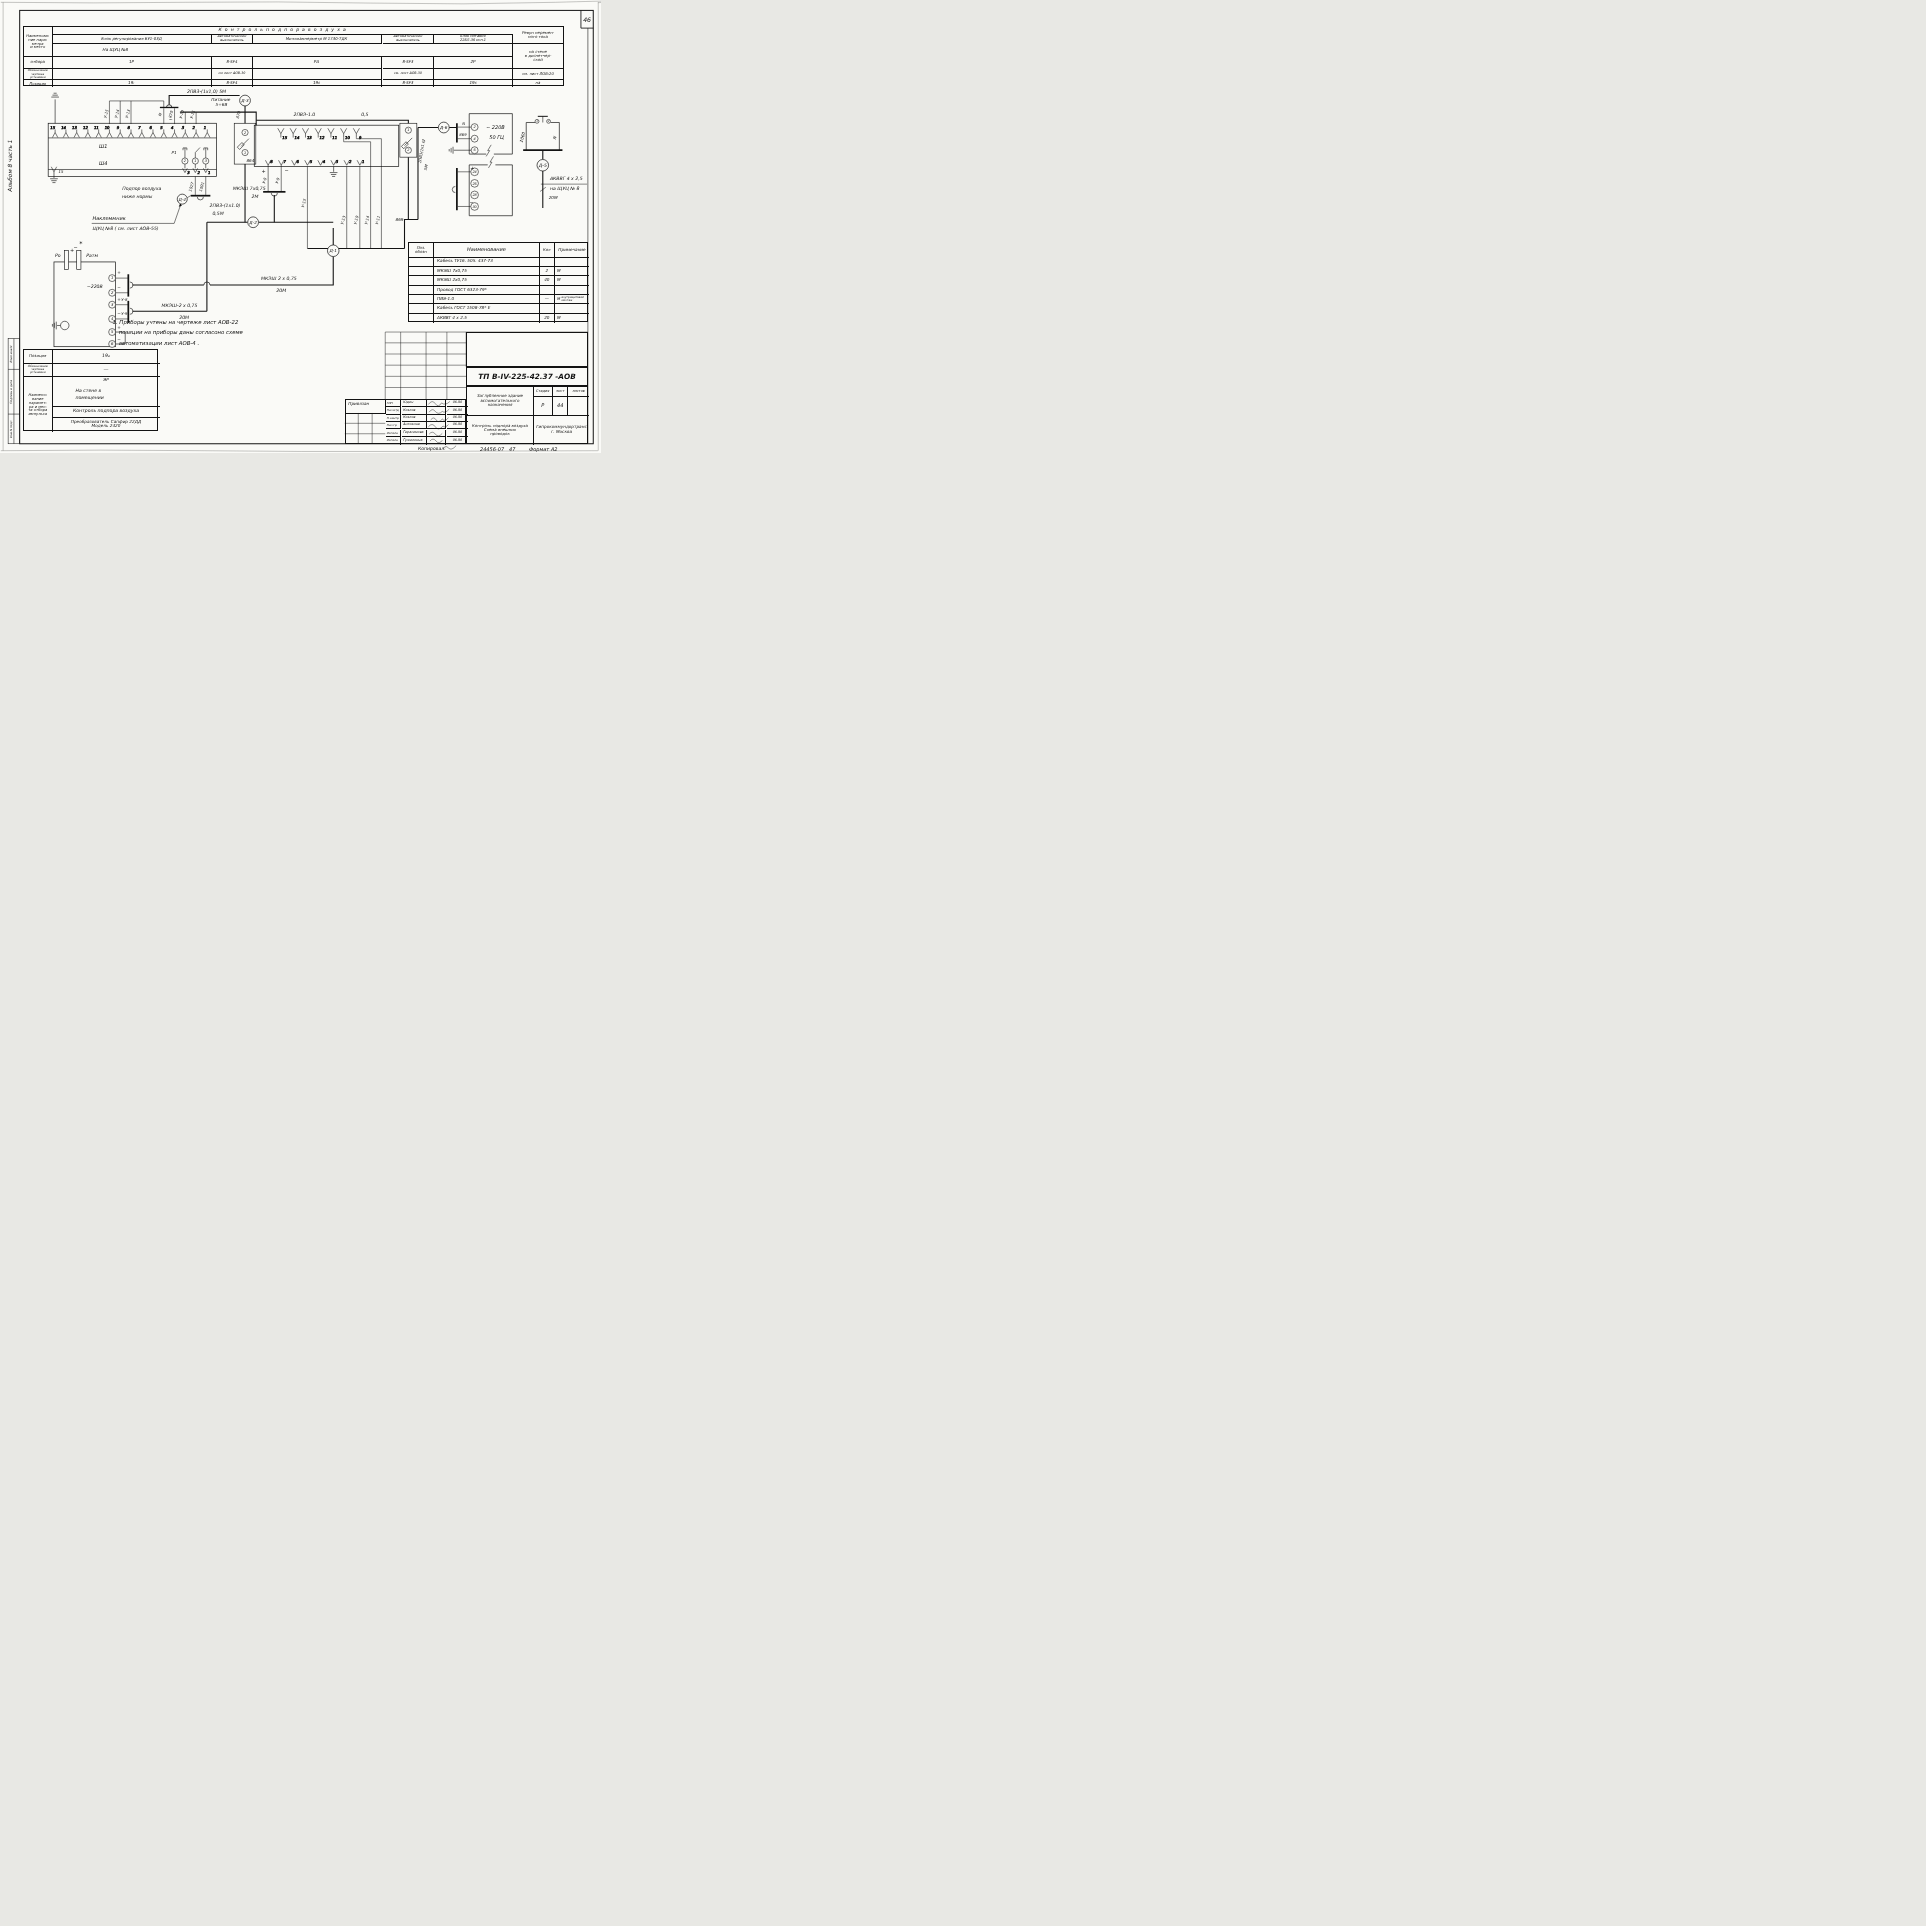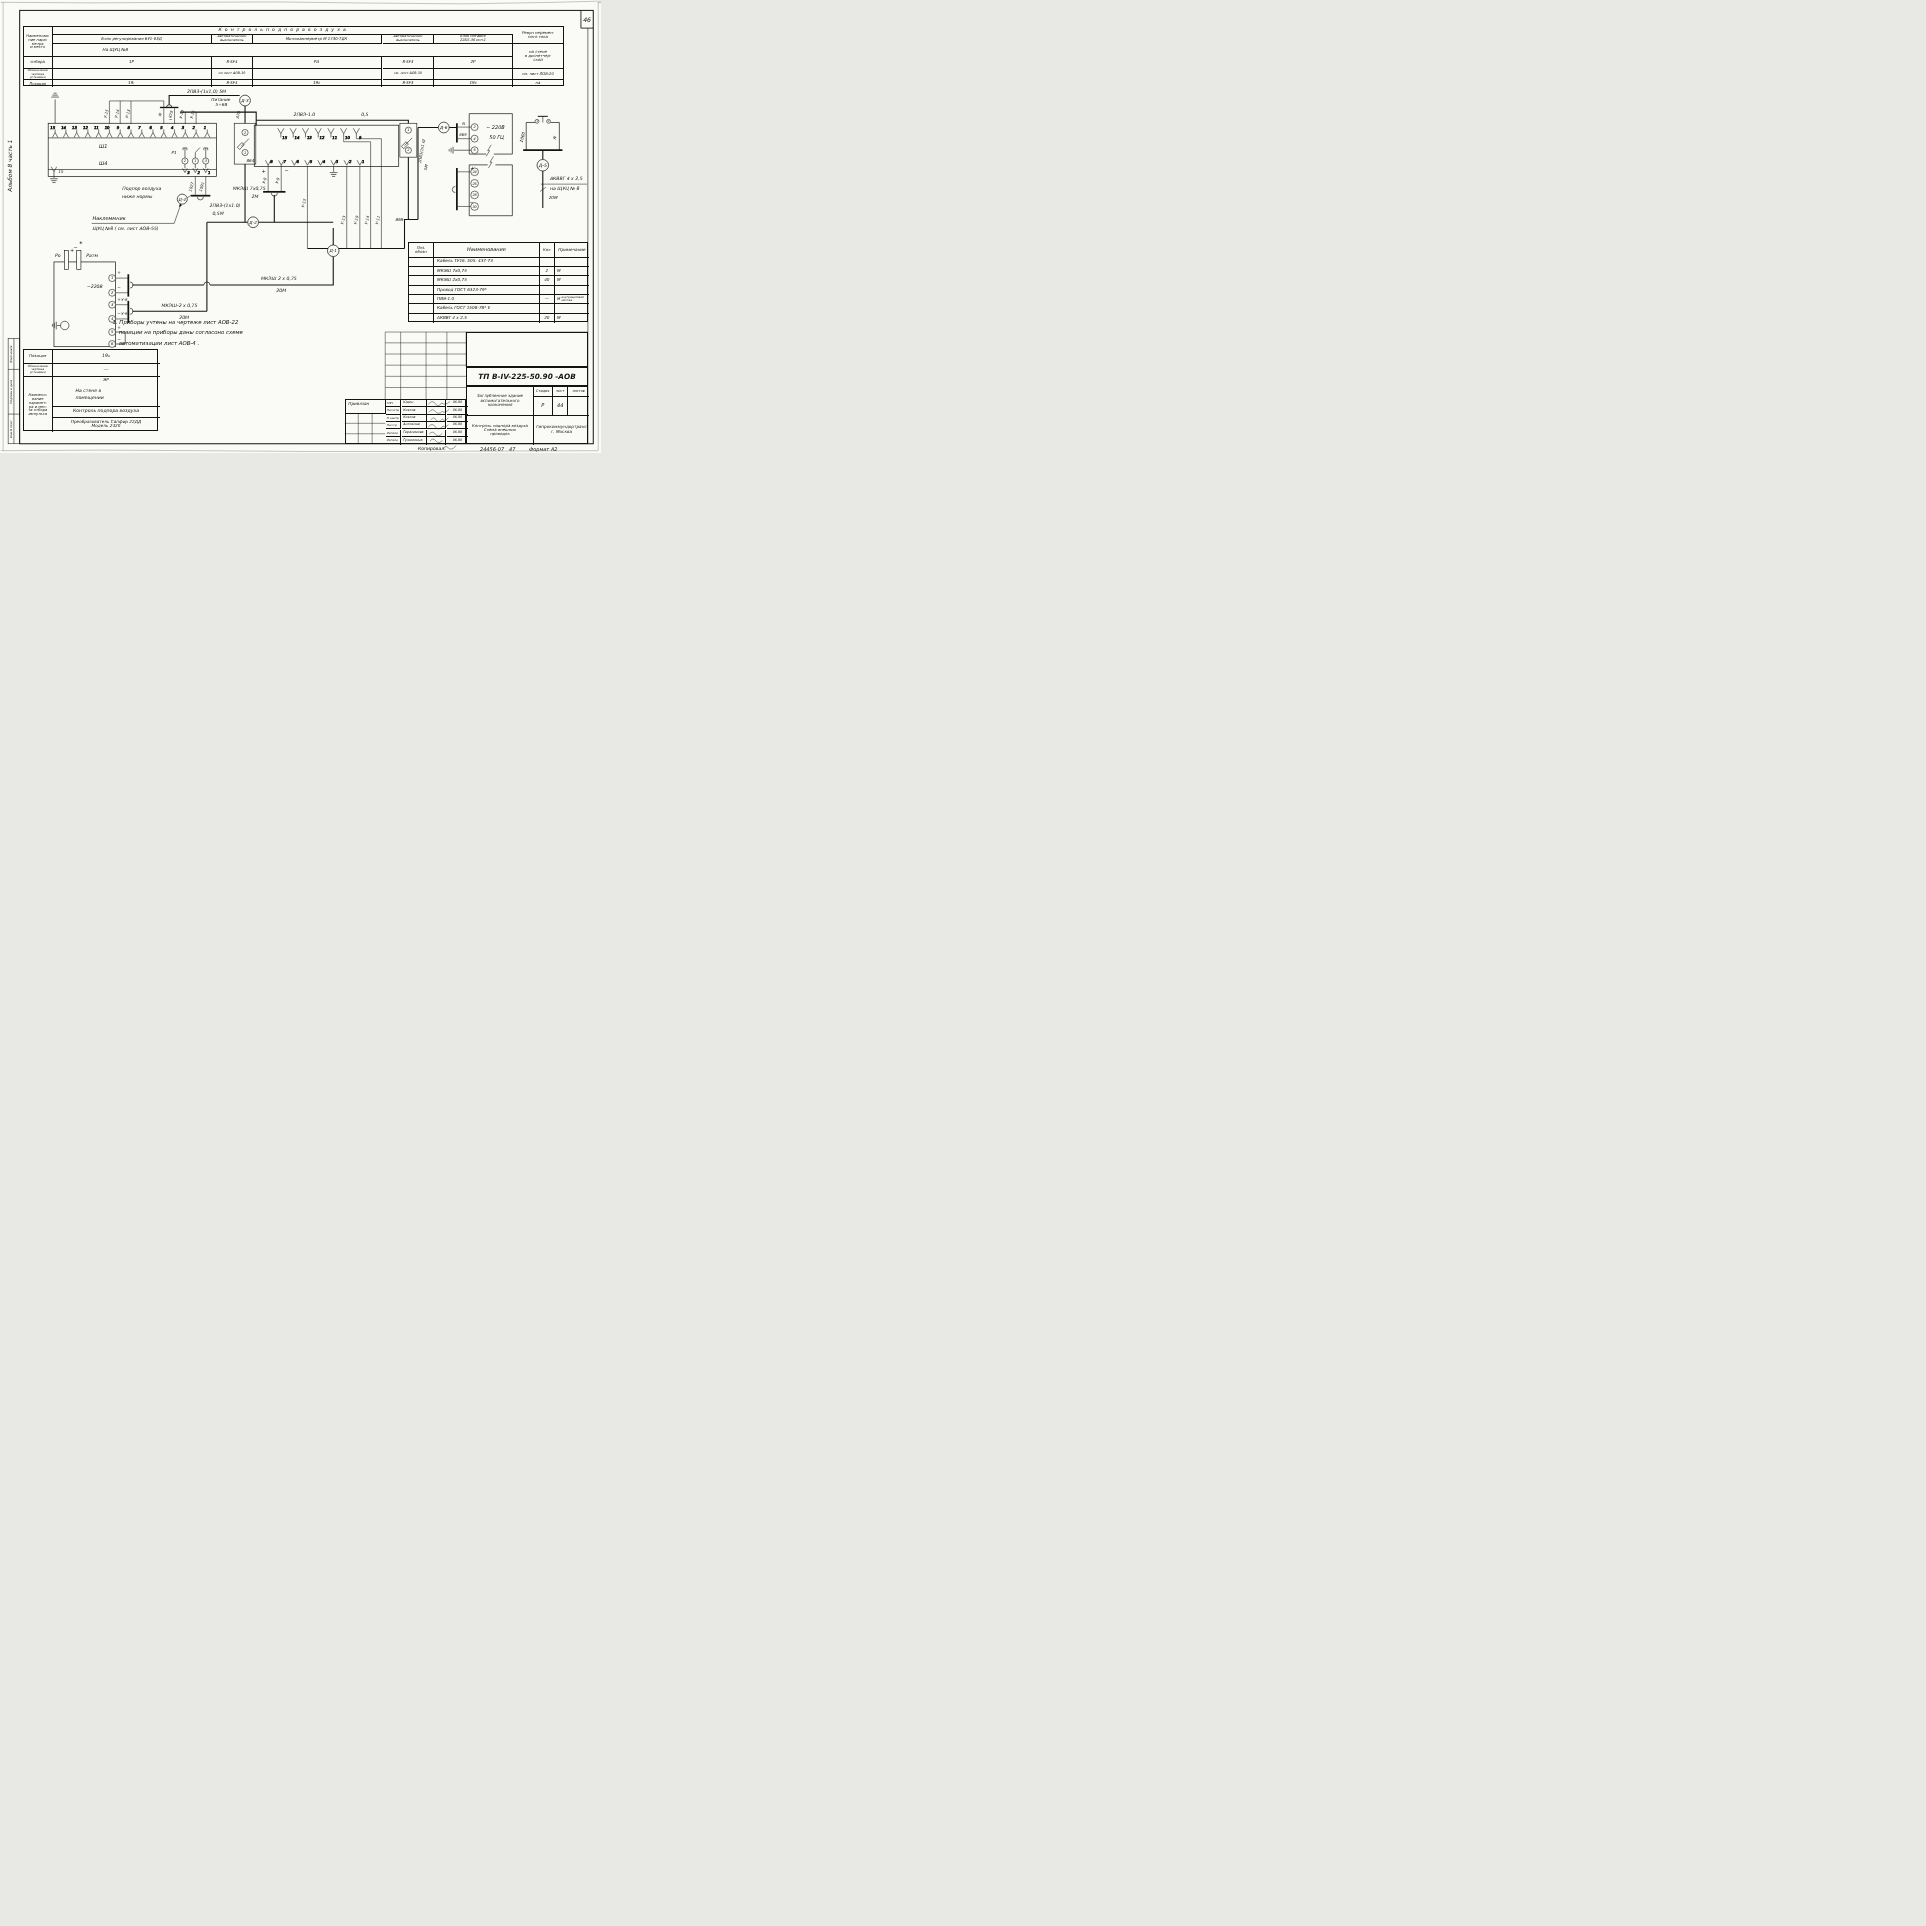--- a/index.html
+++ b/index.html
@@ -514,21 +514,21 @@
     <div style="position:absolute;left:23px;top:10.8px;font-size:4.6px;white-space:pre-line;text-align:left;line-height:1.5;">На стене в
 помещении</div>
   </div>
   <div class="cell bb" style="left:28.5px;top:57px;width:107px;height:10.8px;font-size:4.6px;">Контроль подпора воздуха</div>
   <div class="cell" style="left:28.5px;top:67px;width:107px;height:14.6px;font-size:4.2px;">Преобразователь  Сапфир 22ДД
 Модель 2420</div>
 </div>
 
 <div class="tbl" style="left:466px;top:332px;width:122px;height:35px;"></div>
 <div class="tbl" style="left:466px;top:367px;width:122px;height:19px;">
-  <div class="cell" style="left:0;top:0;width:100%;height:100%;font-size:7.3px;font-weight:bold;">ТП В-IV-225-50.90    -АОВ</div>
+  <div class="cell" style="left:0;top:0;width:100%;height:100%;font-size:7.3px;font-weight:bold;">ТП В-IV-225-42.37    -АОВ</div>
 </div>
 <div class="tbl" style="left:345px;top:399px;width:121px;height:45px;">
   <div class="cell br bb left" style="left:0;top:0;width:40px;height:14px;font-size:4.2px;padding-left:2.3px;align-items:flex-start;padding-top:1.5px;">Привязан</div>
   <div class="cell br1 bb1 left" style="left:40px;top:0;width:15.4px;height:7.4px;font-size:2.9px;padding-left:0.8px;">ГИП</div>
   <div class="cell br1 bb1 left" style="left:56px;top:0;width:25.4px;height:7.4px;font-size:3.3px;padding-left:1.2px;">Юдин</div>
   <div class="cell br1 bb1" style="left:81px;top:0;width:19px;height:7.4px;"></div>
   <div class="cell bb1" style="left:101px;top:0;width:21px;height:7.4px;font-size:3.3px;">06.90</div>
   <div class="cell br1 bb1 left" style="left:40px;top:7.4px;width:15.4px;height:7.4px;font-size:2.9px;padding-left:0.8px;">Нач.отд</div>
   <div class="cell br1 bb1 left" style="left:56px;top:7.4px;width:25.4px;height:7.4px;font-size:3.3px;padding-left:1.2px;">Козлов</div>
   <div class="cell br1 bb1" style="left:81px;top:7.4px;width:19px;height:7.4px;"></div>

